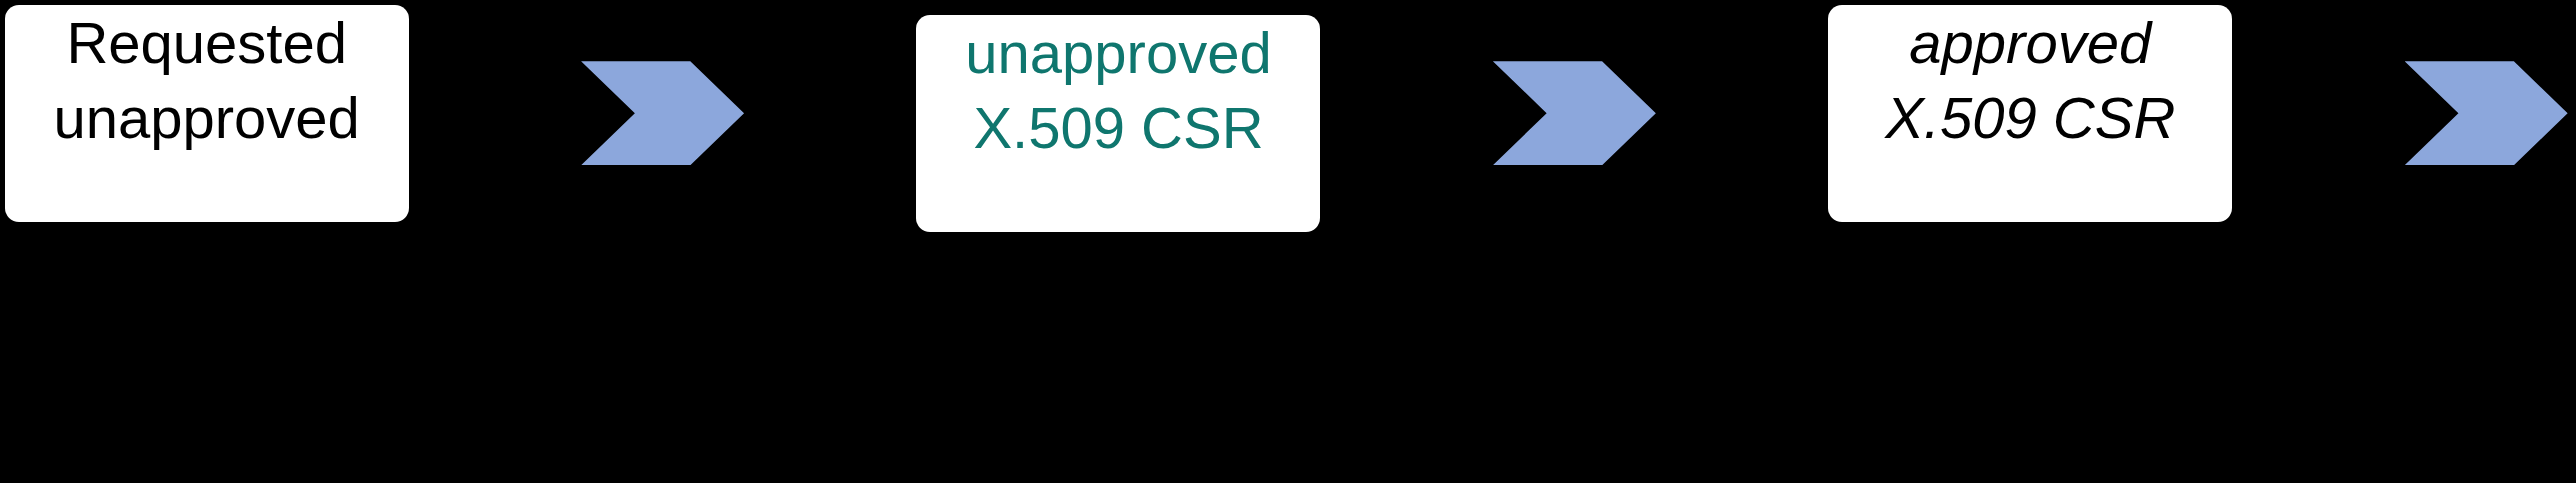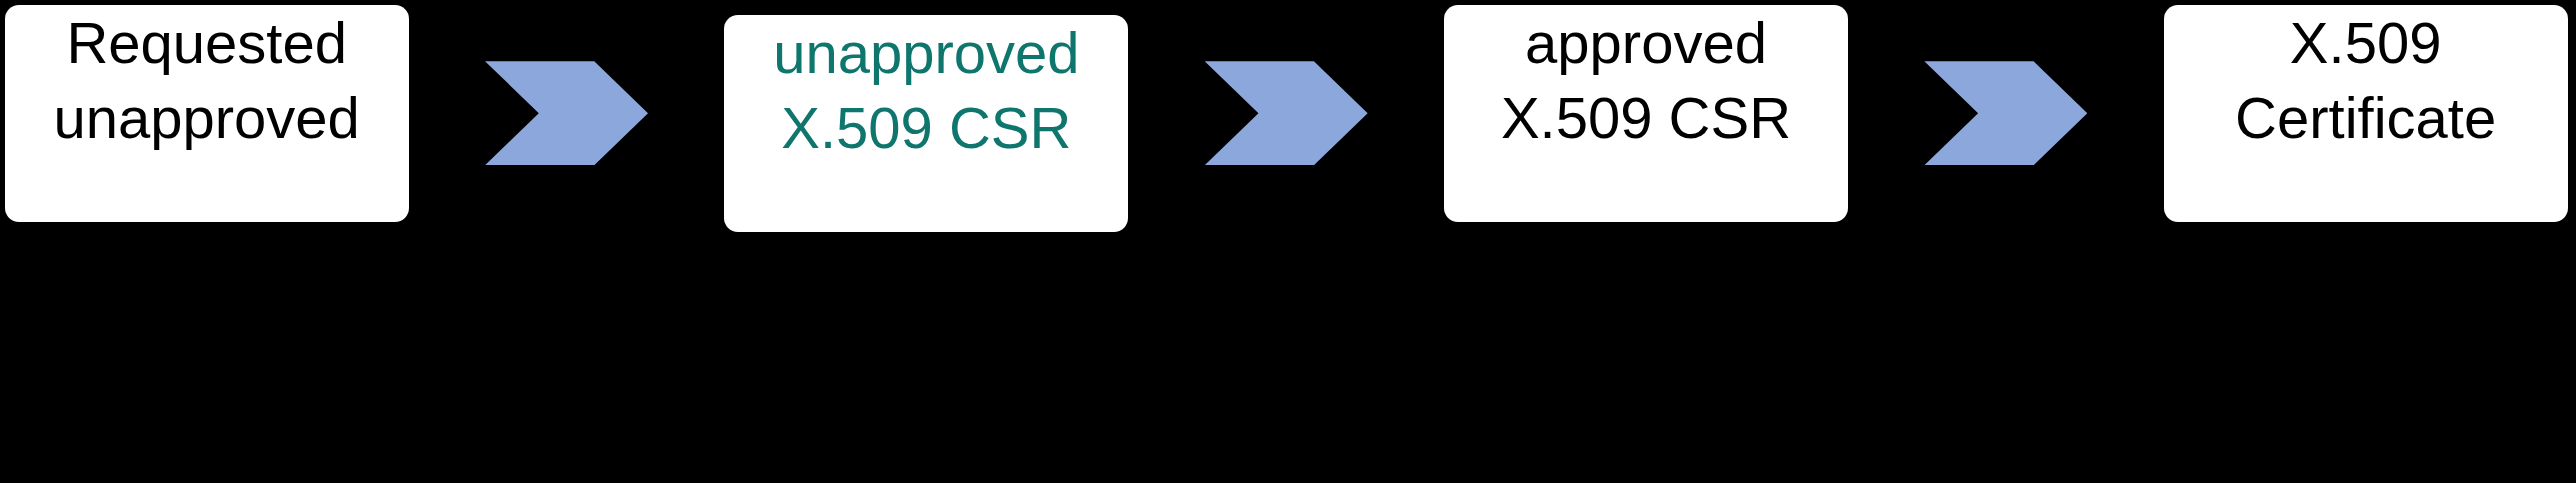--- a/index.html
+++ b/index.html
@@ -59,26 +59,22 @@
 
   <div class="chevron" style="background: rgb(140, 167, 220);"></div>
 
   <div class="step-box" style="background: rgb(255, 255, 255); color: #0f766e; margin-top: 20px;">
     <div class="line">unapproved</div>
     <div class="line">X.509 CSR</div>
   </div>
 
   <div class="chevron" style="background: rgb(140, 167, 220);"></div>
 
-  <div class="step-box" style="background: rgb(255, 255, 255); color: rgb(0, 0, 0);">
+  <div class="step-box" style="background: rgb(255, 255, 255); color: rgb(0, 0, 0); font-style: italic;">
     <div class="line">approved</div>
     <div class="line">X.509 CSR</div>
   </div>
 
   <div class="chevron" style="background: rgb(140, 167, 220);"></div>
 
-  <div class="step-box" style="background: rgb(255, 255, 255); color: rgb(0, 0, 0);">
-    <div class="line">X.509</div>
-    <div class="line">Certificate</div>
-  </div>
 
 </div>
 
 
 </body></html>

